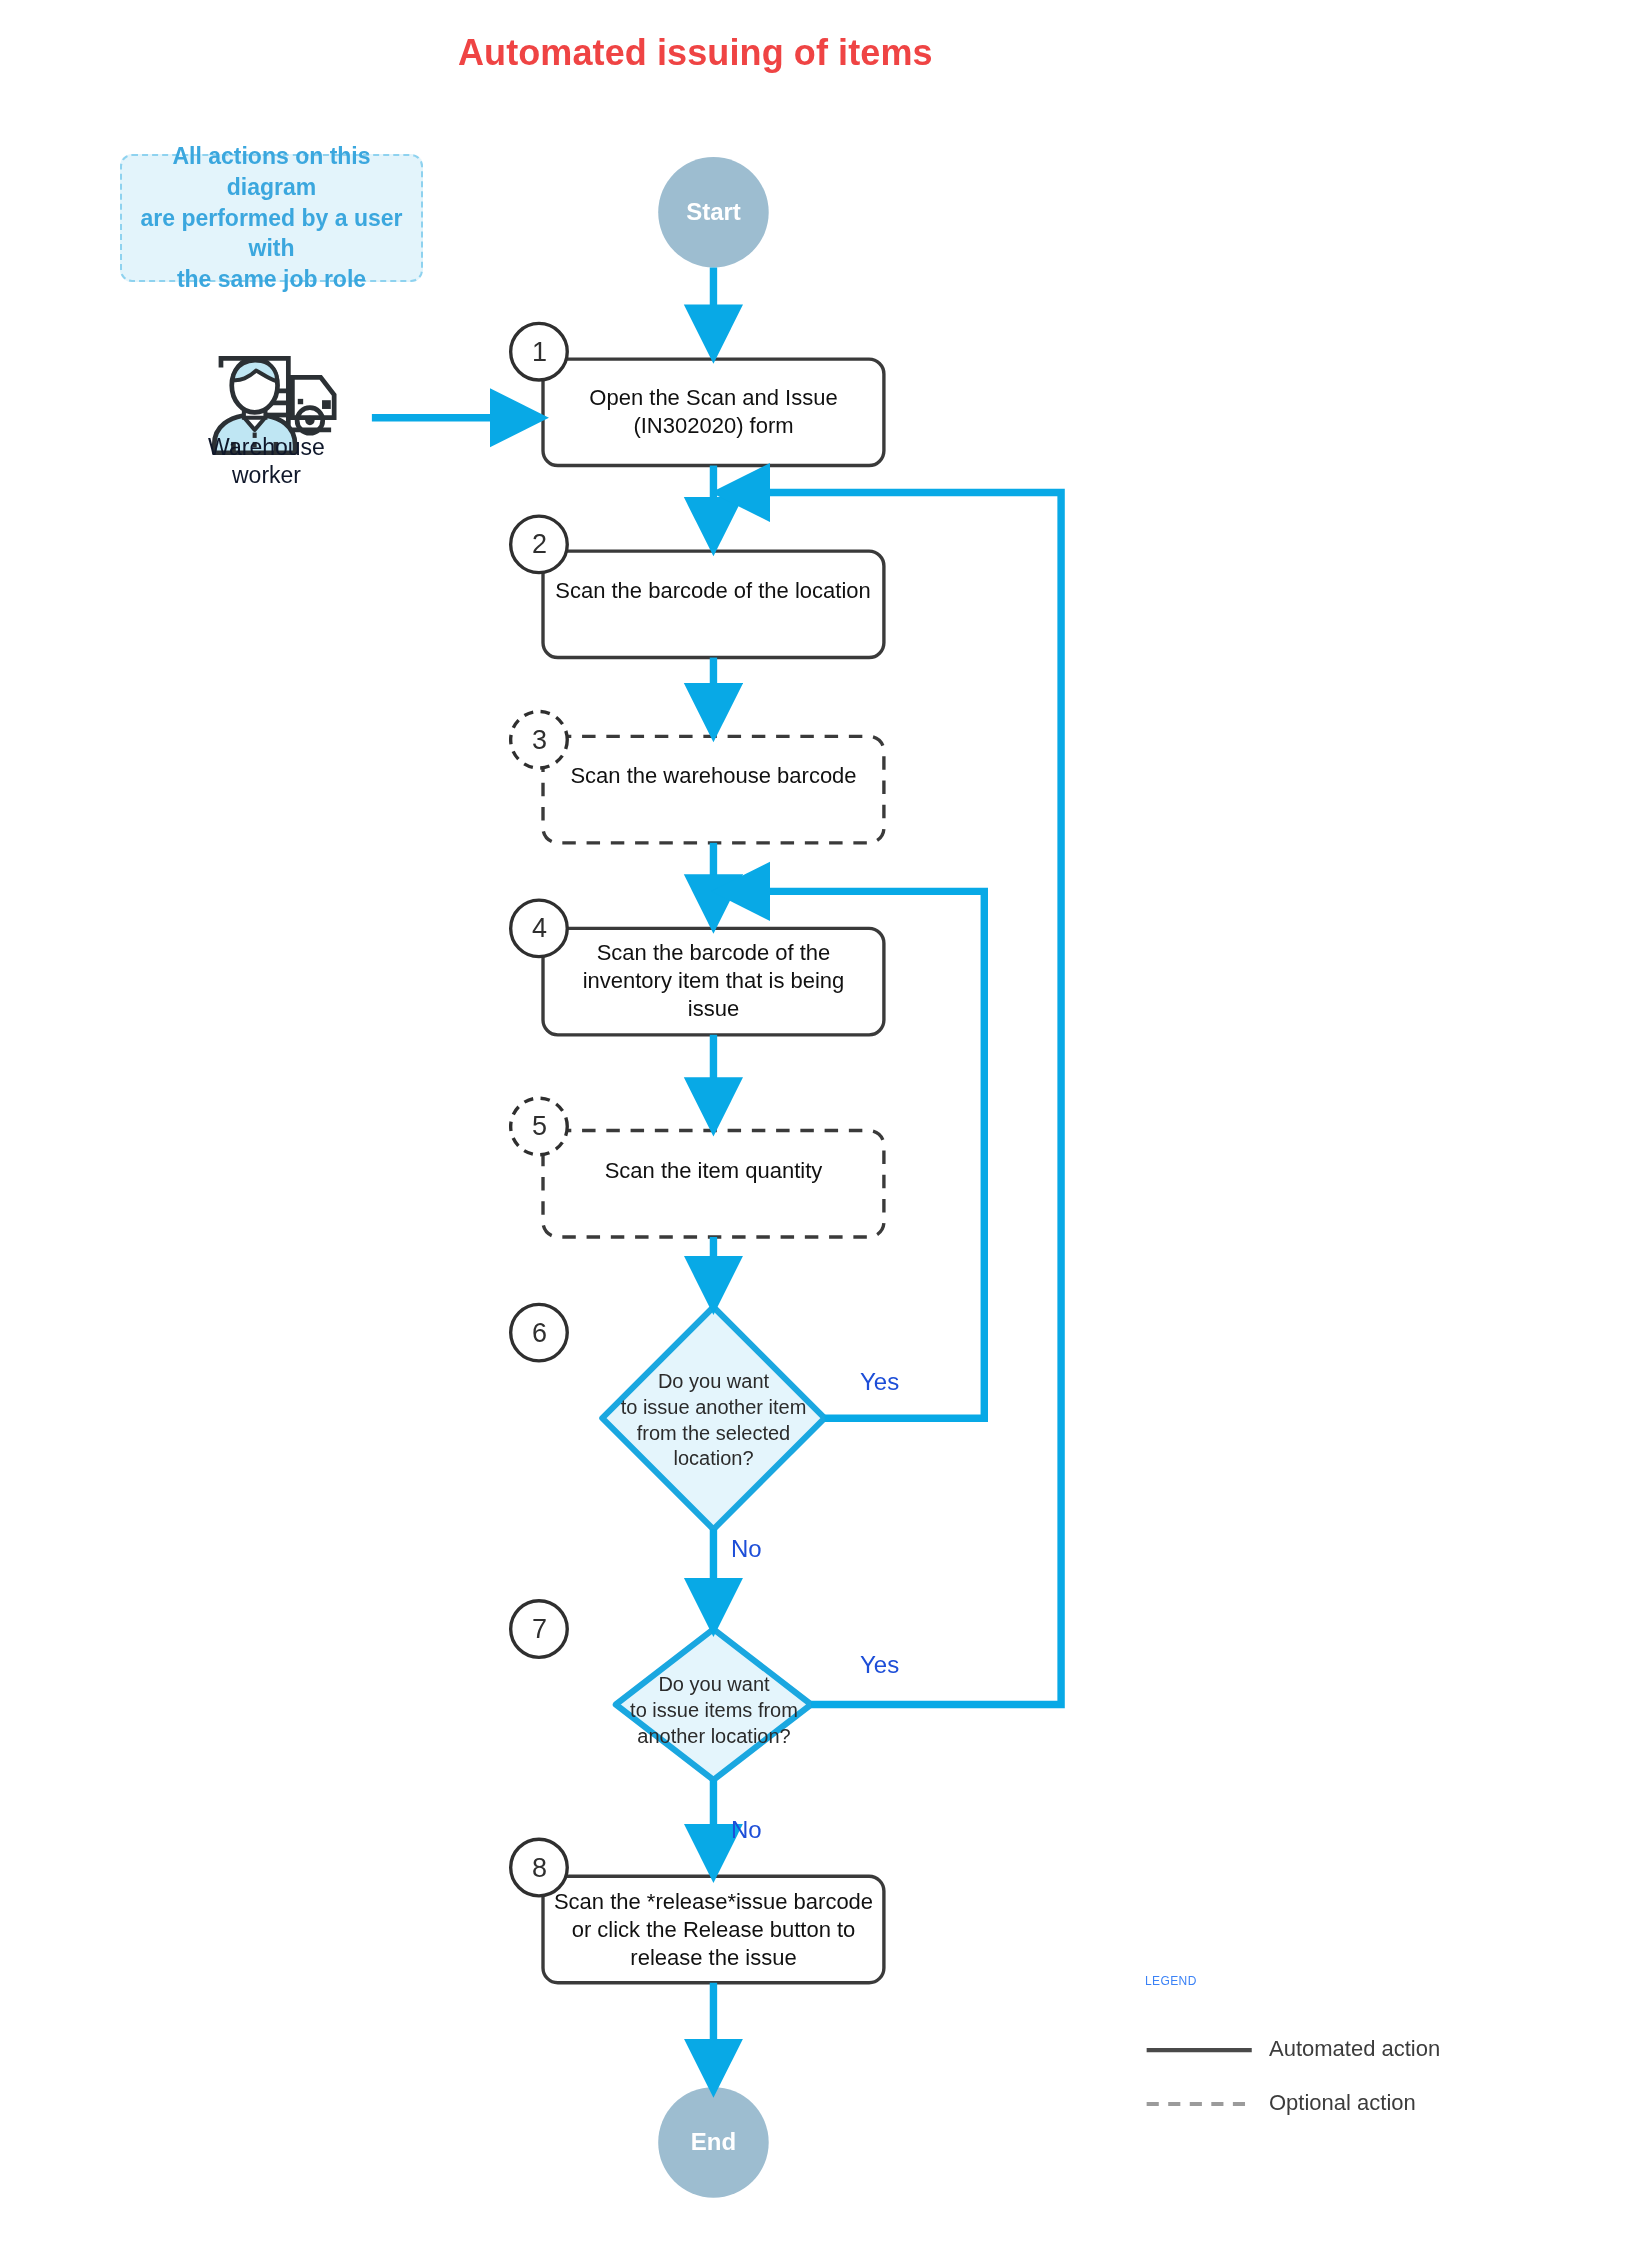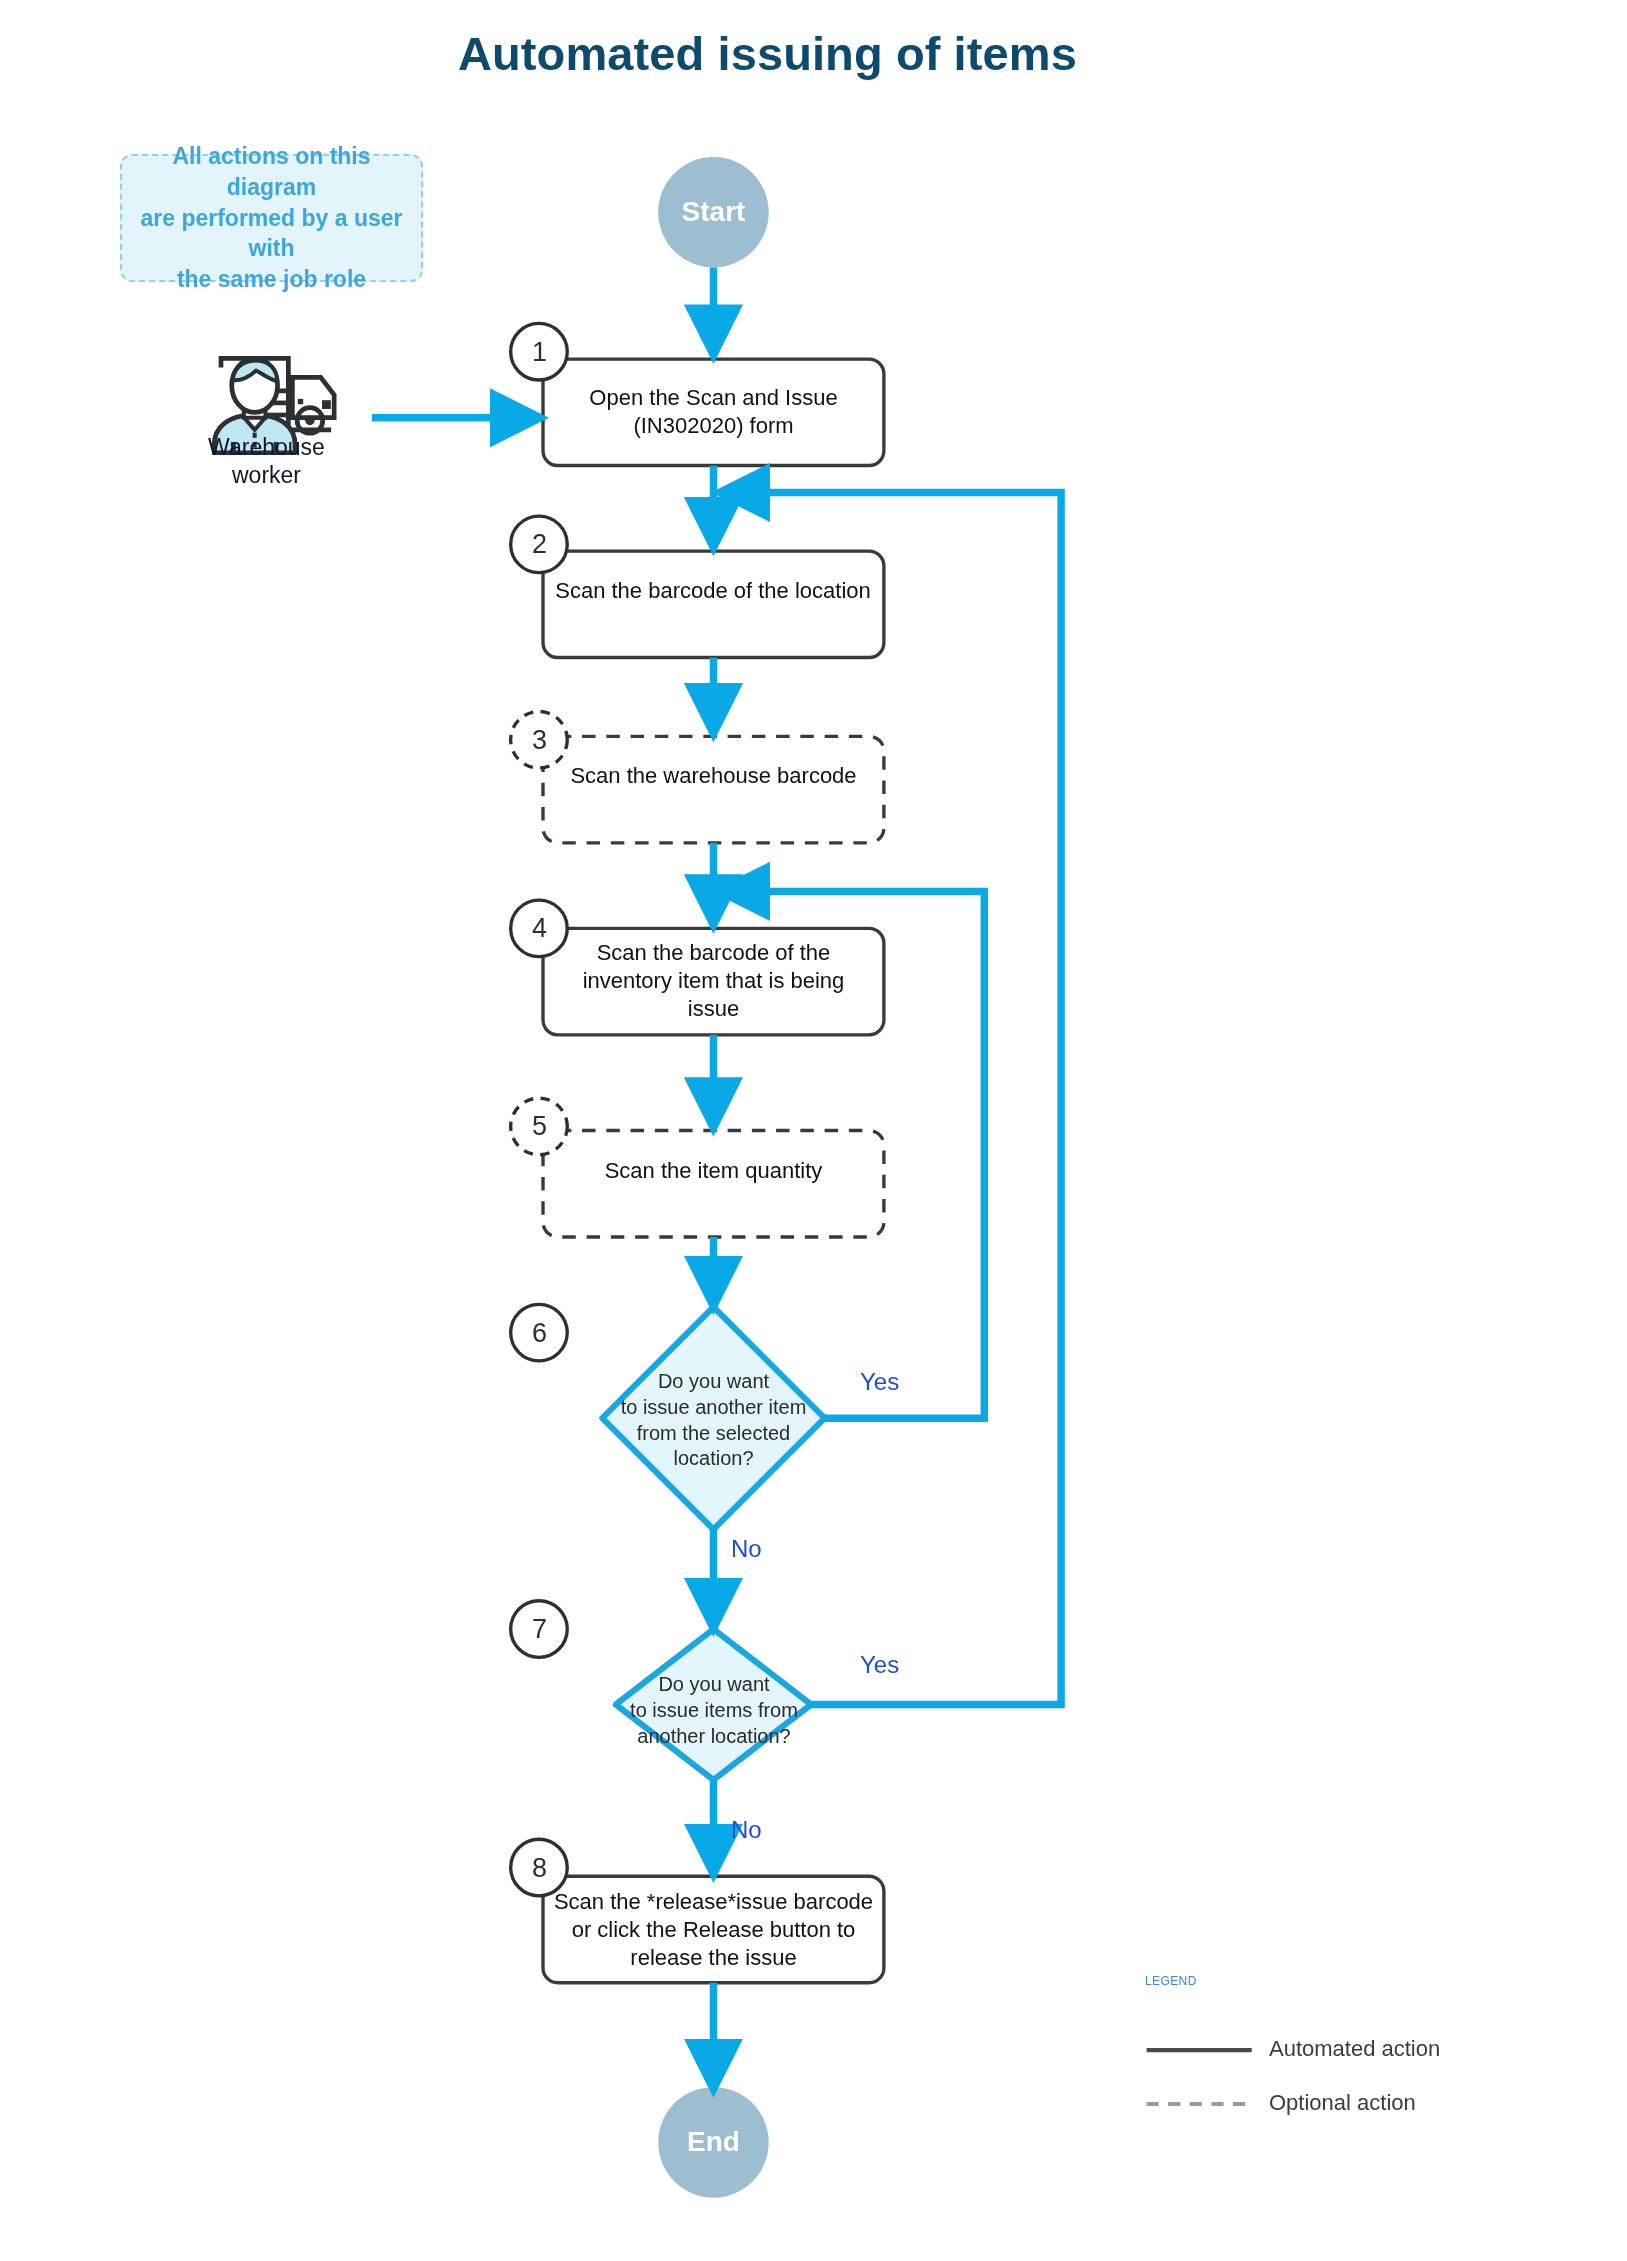--- a/index.html
+++ b/index.html
@@ -1,22 +1,22 @@
 <!DOCTYPE html>
 <html style="font-size:10.8px"><head>
 <meta charset="utf-8">
 <style>
   html,body{margin:0;padding:0;background:#ffffff;}
   body{width:1627px;height:2261px;font-family:"Liberation Sans",sans-serif;position:relative;overflow:hidden;}
   #stage{position:absolute;left:0;top:0;width:1627px;height:2261px;}
   svg.layer{position:absolute;left:0;top:0;width:1627px;height:2261px;}
 
   .diagram-title{
-    position:absolute;left:0;top:26px;width:1627px;text-align:center;
-    font-size:47px;font-weight:bold;color:#0c4a6e;letter-spacing:0.1px;
+    position:absolute;left:0;top:32px;width:1627px;text-align:center;
+    font-size:36px;font-weight:bold;color:#ef4444;letter-spacing:0.1px;
   }
   
   .diagram-title{text-align:left;left:458px;width:809px;}
 
   .note-box{
     position:absolute;left:120px;top:154px;width:303px;height:128px;
     background:#e3f4fb;border:2px dashed #8ed2ef;border-radius:12px;
     display:flex;align-items:center;justify-content:center;
     box-sizing:border-box;
   }
@@ -33,21 +33,21 @@
   .node-text{
     position:absolute;color:#111111;font-size:21.6px;line-height:1.28;text-align:center;
     display:flex;align-items:center;justify-content:center;
   }
   .node-text.step{font-size:22px;text-align:center;}
   .diamond-text{
     position:absolute;color:#2b2b2b;font-size:20px;line-height:1.29;text-align:center;
     display:flex;align-items:center;justify-content:center;
   }
   .terminator-text{
-    position:absolute;color:#ffffff;font-size:28px;font-weight:bold;text-align:center;
+    position:absolute;color:#ffffff;font-size:24px;font-weight:bold;text-align:center;
     display:flex;align-items:center;justify-content:center;
   }
   .num-text{
     position:absolute;color:#2f2f2f;font-size:27px;text-align:center;
     display:flex;align-items:center;justify-content:center;
   }
   .edge-label{
     position:absolute;color:#1d4ed8;font-size:24px;text-align:left;
   }
   .legend-title{

